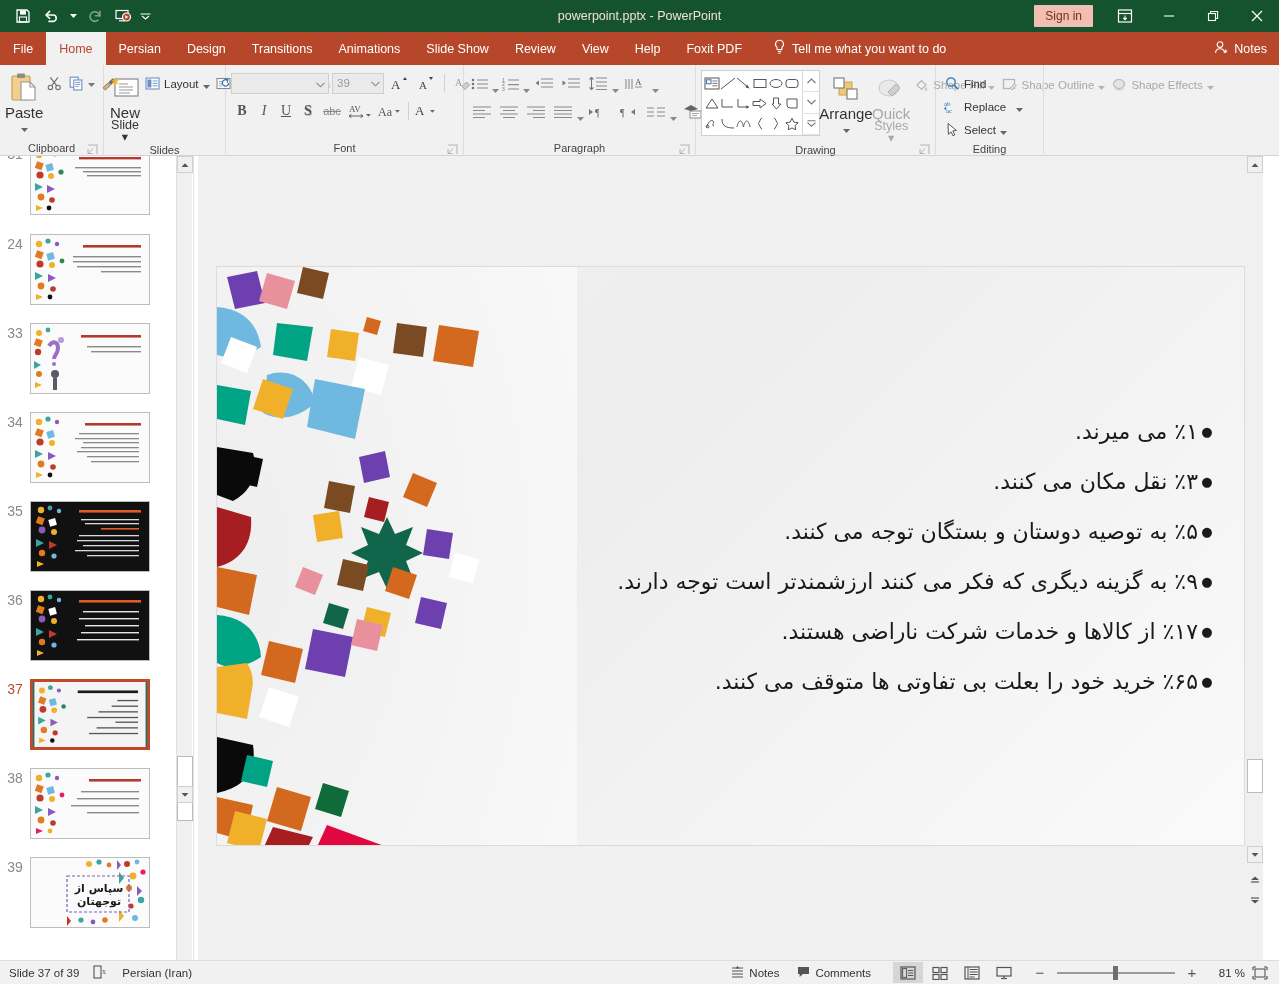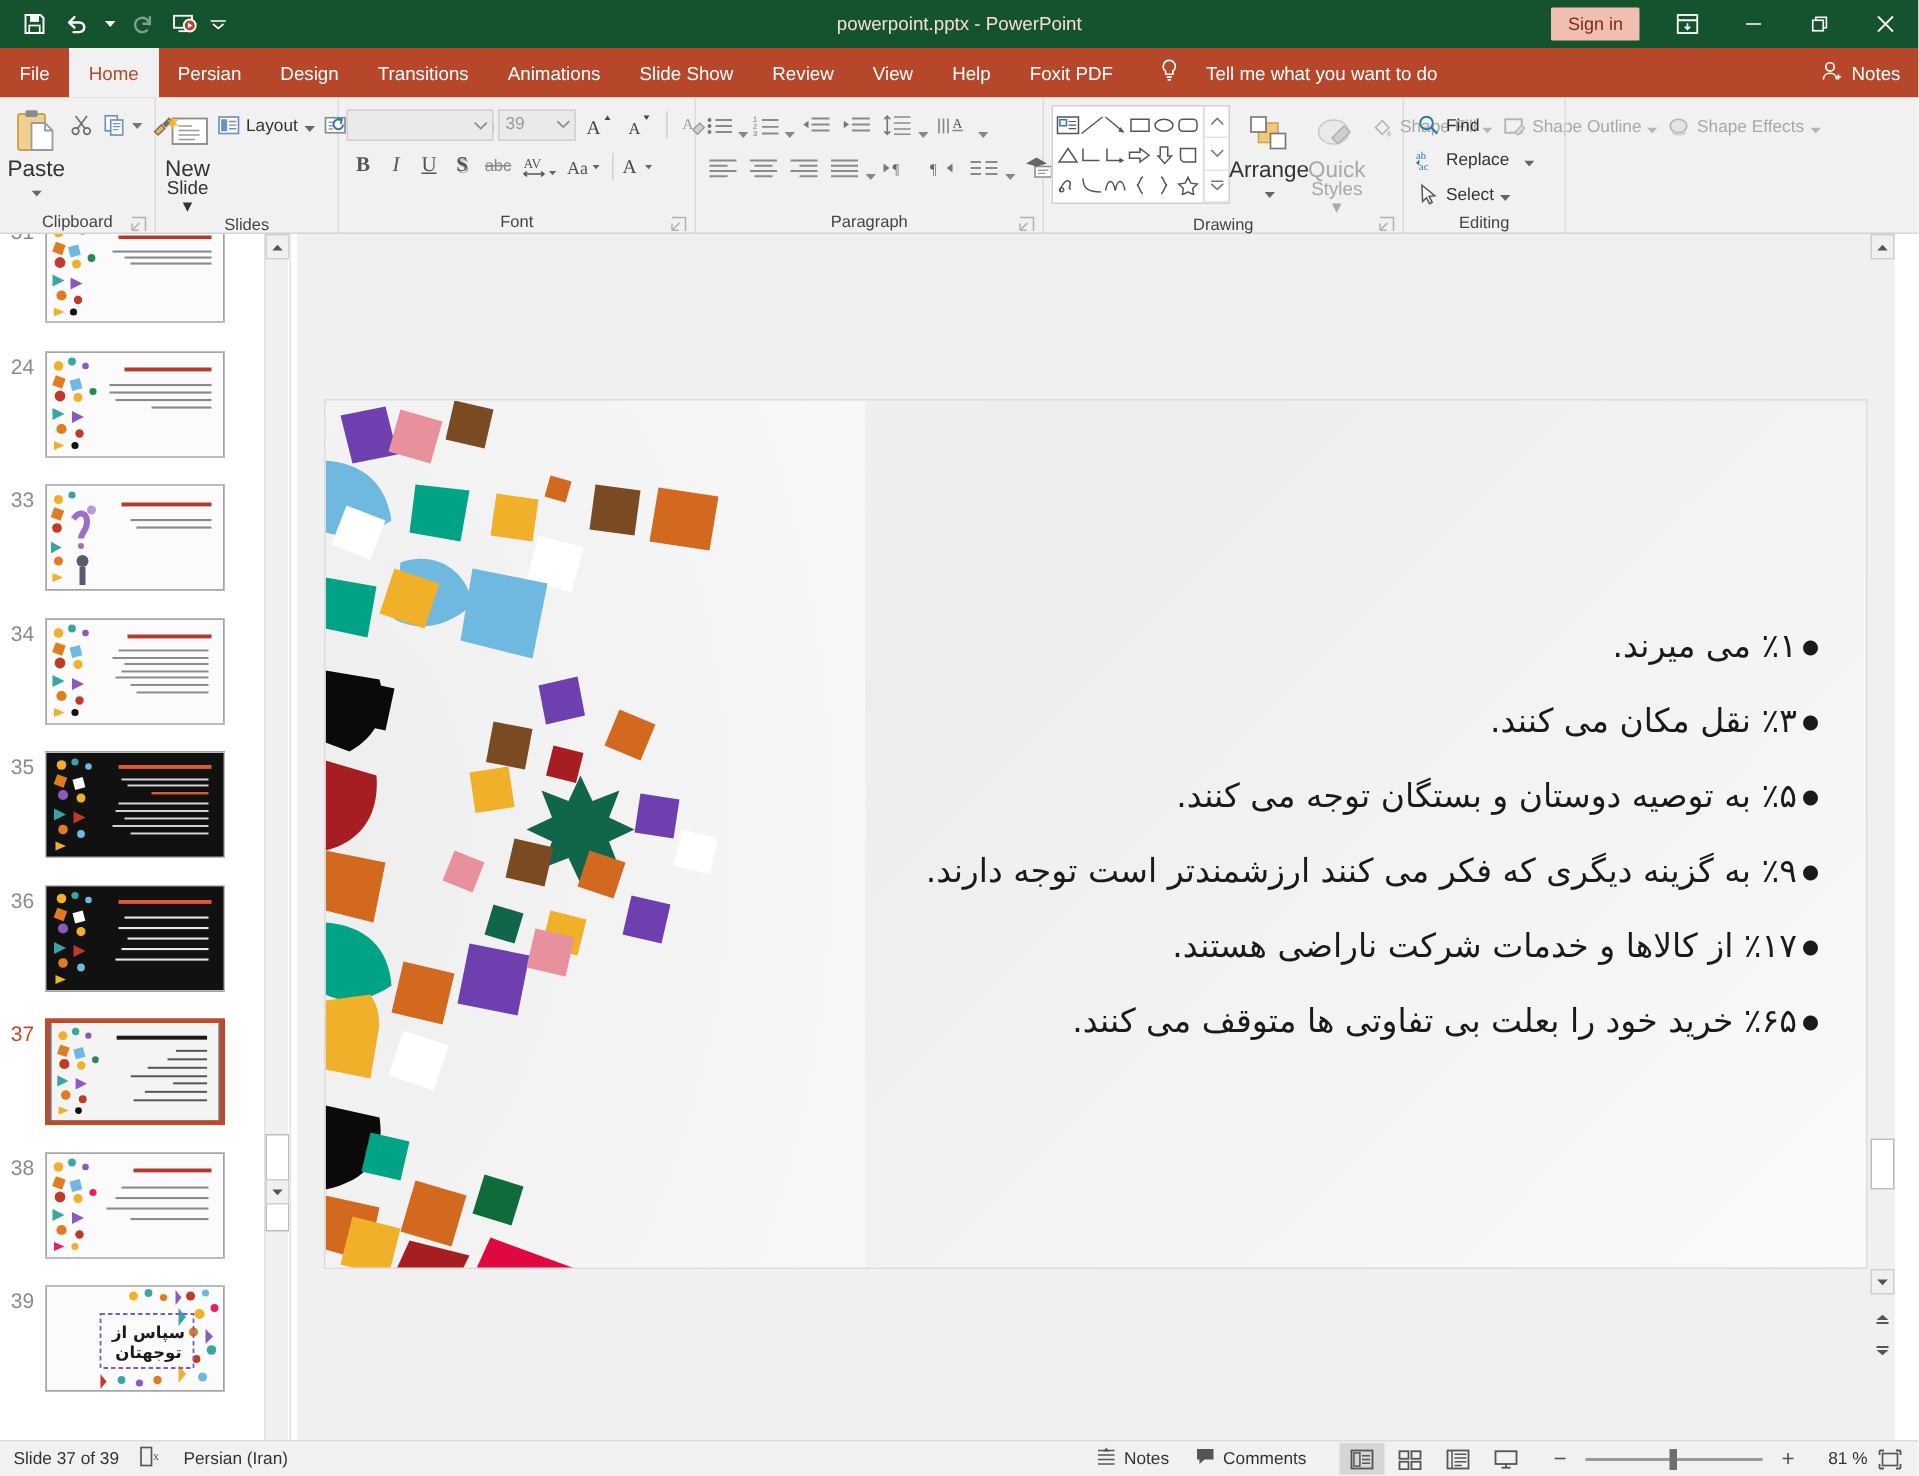--- a/index.html
+++ b/index.html
@@ -51,21 +51,21 @@
   .tabstrip {
     position: absolute; top: 32px; left: 0; width: 1279px; height: 33px;
     background: #b7472a; display: flex; align-items: stretch;
   }
   .tab {
     padding: 0 13px; display: flex; align-items: center;
     color: #fff; font-size: 12.5px; height: 33px; white-space: nowrap;
   }
   .tab.active { background: #f1f1f1; color: #b7472a; }
   .tellme {
-    display: flex; align-items: center; gap: 18px; margin-left: 18px;
+    display: flex; align-items: center; gap: 6px; margin-left: 18px;
     color: #fff; font-size: 12.5px;
   }
   .share {
     position: absolute; right: 12px; top: 0; height: 33px;
     display: flex; align-items: center; gap: 5px; color: #fff; font-size: 12.5px;
   }
 
   
   .ribbon {
     position: absolute; top: 65px; left: 0; width: 1279px; height: 91px;
@@ -157,21 +157,21 @@
   }
   .thumb-row {
     position: absolute; left: 0; width: 176px; display: flex; align-items: flex-start;
   }
   .thumb-num {
     width: 30px; text-align: center; font-size: 14px; color: #8a8a8a;
     padding-top: 2px; font-family: "Liberation Sans", sans-serif;
   }
   .thumb-num.sel { color: #c0492a; }
   .thumb-box {
-    width: 120px; height: 71px; border: 1px solid #bdbdbd; background: #737373;
+    width: 120px; height: 71px; border: 1px solid #bdbdbd; background: #0f766e;
     position: relative; overflow: hidden;
   }
   .thumb-box.sel { border: 3px solid #c0492a; }
   .thumb-box.dark { background: #111; }
 
   .thumbpane-scroll {
     position: absolute; left: 176px; top: 0; width: 16px; height: 804px;
     background: #f0f0f0; border-left: 1px solid #e0e0e0;
   }
   .sb-arrow {

